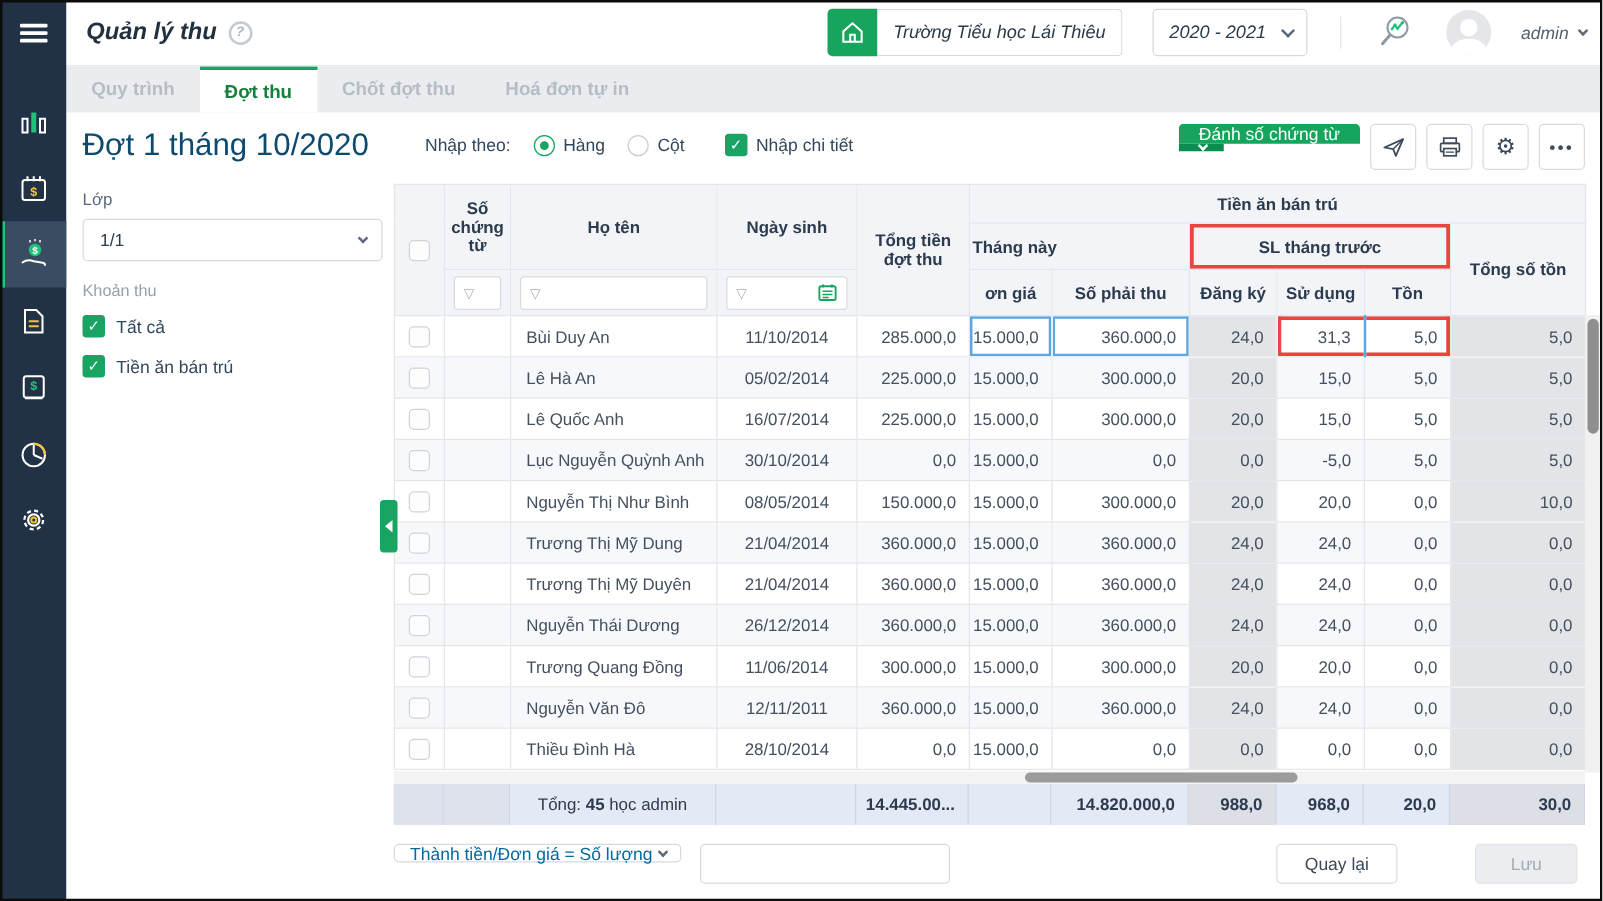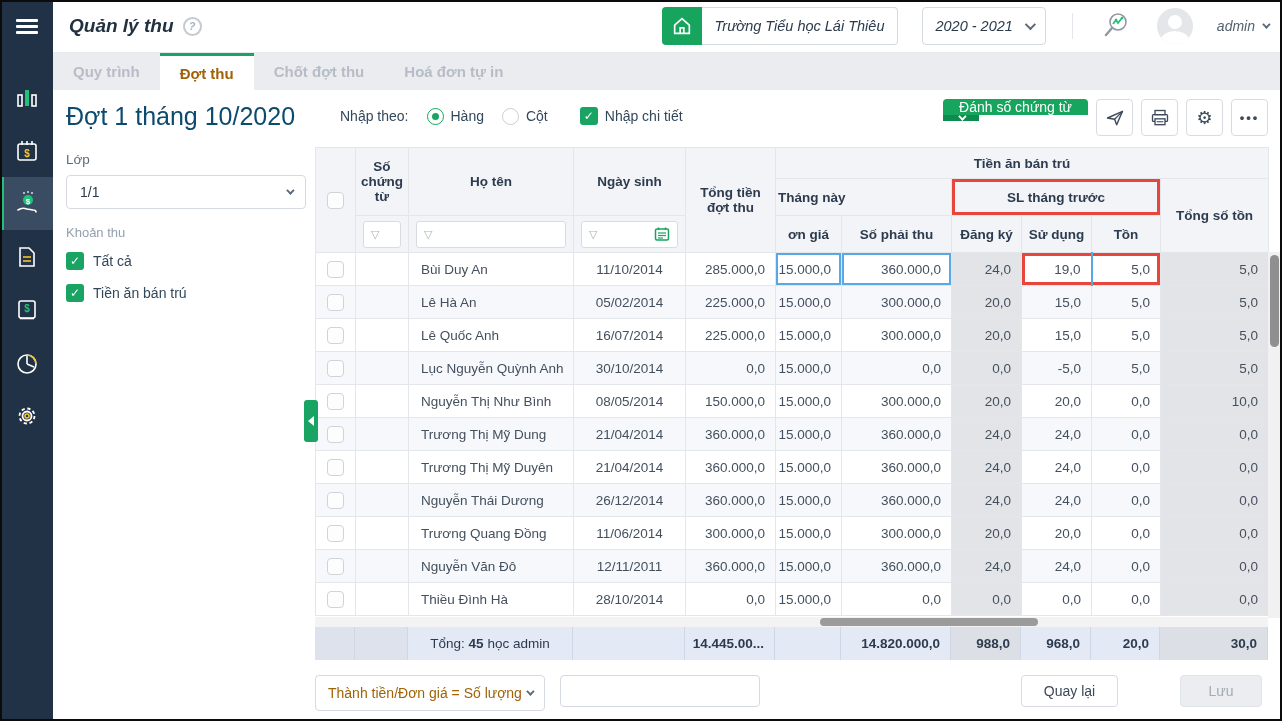--- a/index.html
+++ b/index.html
@@ -35,21 +35,21 @@
   .avatar::after { content:""; position:absolute; left:4px; top:23px; width:28px; height:18px; border-radius:50%; background:#fff; }
   .admin-wrap { display:flex; align-items:center; gap:7px; font-size:14px; color:#54616e; cursor:pointer; }
 
   .chev { width:8px; height:8px; border-right:2px solid #5c6b7a; border-bottom:2px solid #5c6b7a; transform:rotate(45deg) translateY(-2px); display:inline-block; }
   .chev.white { border-color:#fff; }
   .chev.small { width:6px; height:6px; }
 
   
   .tabbar { position:absolute; left:53px; top:53px; right:0; height:37px; background:#eaecf0; display:flex; z-index:30; }
   .tab { padding:0 20px; display:flex; align-items:center; font-size:15px; color:#b7bdc6; font-weight:700; cursor:pointer; }
-  .tab.active { background:#fff; color:#a16207; border-top:3px solid #19a463; padding-top:0; }
+  .tab.active { background:#fff; color:#15803d; border-top:3px solid #19a463; padding-top:0; }
 
   
   .heading { position:absolute; left:66px; top:102px; font-size:25px; font-weight:500; color:#0c4a6e; }
   .controls { position:absolute; left:340px; top:107px; display:flex; align-items:center; gap:18px; font-size:14px; color:#33475b; }
   .radio { width:17px; height:17px; border:1px solid #c9cfd7; border-radius:50%; background:#fff; display:inline-block; position:relative; vertical-align:middle; }
   .radio.sel { border:1px solid #19a463; }
   .radio.sel::after { content:""; position:absolute; left:4px; top:4px; width:7px; height:7px; border-radius:50%; background:#19a463; }
   .ckbox { width:18px; height:18px; border-radius:3px; background:#19a463; color:#fff; font-size:12px; display:inline-flex; align-items:center; justify-content:center; }
   .ctrl-item { display:flex; align-items:center; gap:7px; cursor:pointer; }
 
@@ -102,21 +102,21 @@
   .tf-right { justify-content:flex-end; padding-right:10px; }
   .tf-center { justify-content:center; }
   .tf-gray { background:#dcdfe6; }
   .tf-dim { background:#dee2ec; }
 
   .vscroll { position:absolute; left:1268px; top:252px; width:13px; height:366px; background:#f1f1f1; z-index:25; }
   .vscroll .thumb { position:absolute; left:2px; top:3px; width:9px; height:92px; border-radius:5px; background:#8f8f8f; }
 
   
   .bottombar { position:absolute; left:53px; right:0; bottom:0; height:61px; background:#fff; }
-  .formula-select { position:absolute; left:262px; top:15px; width:230px; height:36px; border:1px solid #d5d9e0; border-radius:4px; display:flex; align-items:center; justify-content:space-between; padding:0 12px; font-size:14px; color:#a16207; cursor:pointer; }
+  .formula-select { position:absolute; left:262px; top:15px; width:230px; height:15px; border:1px solid #d5d9e0; border-radius:4px; display:flex; align-items:center; justify-content:space-between; padding:0 12px; font-size:14px; color:#0369a1; cursor:pointer; }
   .formula-input { position:absolute; left:507px; top:15px; width:200px; height:32px; border:1px solid #d5d9e0; border-radius:4px; background:#fff; }
   .btn-back { position:absolute; right:164px; top:15px; width:97px; height:32px; border:1px solid #d8dce2; border-radius:4px; background:#fff; font-size:14px; color:#3c4858; display:flex; align-items:center; justify-content:center; cursor:pointer; }
   .btn-save { position:absolute; right:20px; top:15px; width:82px; height:32px; border:1px solid #e0e3e8; border-radius:4px; background:#ebedf0; font-size:14px; color:#a3abb5; display:flex; align-items:center; justify-content:center; }
 
   svg { display:block; }
 </style>
 </head>
 <body>
 
 <div class="frame"></div>
@@ -375,21 +375,21 @@
   <tbody>
     <tr>
       <td class="chk"><span class="rowck"></span></td>
       <td></td>
       <td class="cname">Bùi Duy An</td>
       <td class="cdob">11/10/2014</td>
       <td class="num">285.000,0</td>
       <td class="num bluecell">15.000,0</td>
       <td class="num bluecell">360.000,0</td>
       <td class="num graycol">24,0</td>
-      <td class="num redL">19,0</td>
+      <td class="num redL">31,3</td>
       <td class="num redR">5,0</td>
       <td class="num graycol">5,0</td>
     </tr>
     <tr class="alt">
       <td class="chk"><span class="rowck"></span></td>
       <td></td>
       <td class="cname">Lê Hà An</td>
       <td class="cdob">05/02/2014</td>
       <td class="num">225.000,0</td>
       <td class="num">15.000,0</td>

